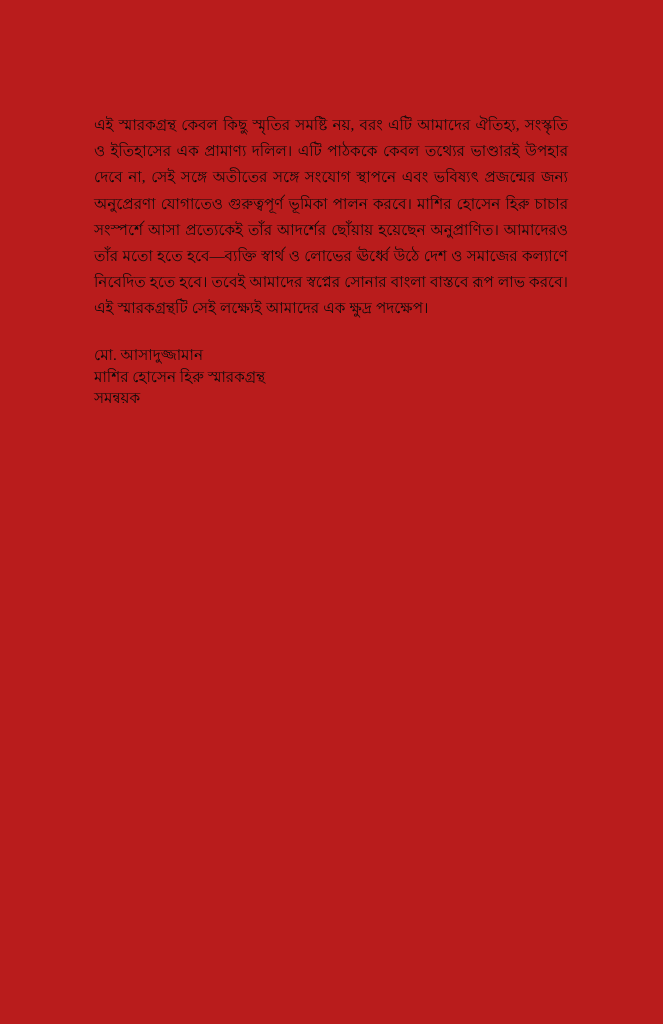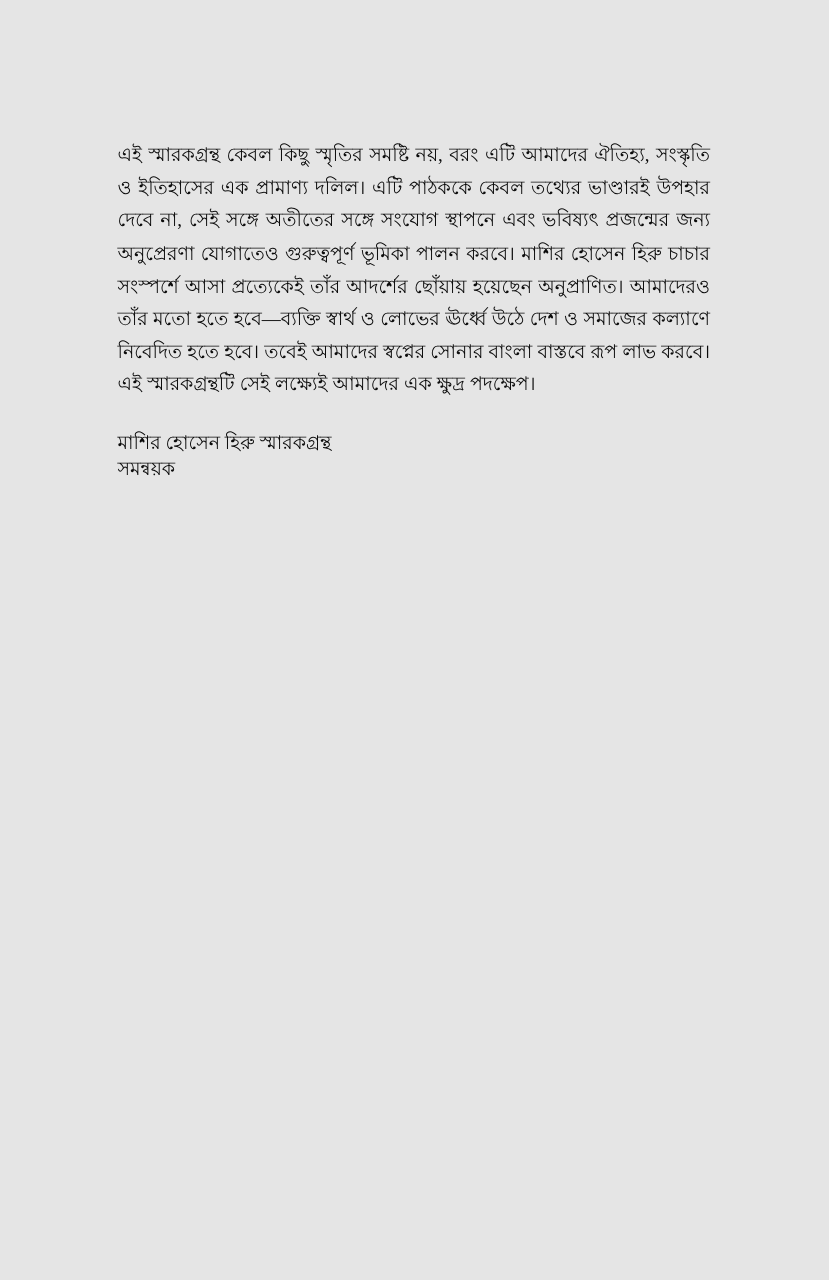--- a/index.html
+++ b/index.html
@@ -6,21 +6,21 @@
   html, body {
     margin: 0;
     padding: 0;
     background: #ffffff;
   }
 
   .page {
     position: relative;
     width: 663px;
     height: 1024px;
-    background: #e5e5e5;
+    background: #b91c1c;
     margin: 0 auto;
     overflow: hidden;
     font-family: "Liberation Serif", "DejaVu Serif", serif;
     color: #000000;
     -webkit-font-smoothing: antialiased;
   }
 
   .text-block {
     position: absolute;
     left: 94px;
@@ -58,19 +58,20 @@
 </head>
 <body>
 
 <div class="page">
 
   <div class="text-block">
 
     <p class="body-paragraph">এই স্মারকগ্রন্থ কেবল কিছু স্মৃতির সমষ্টি নয়, বরং এটি আমাদের ঐতিহ্য, সংস্কৃতি ও ইতিহাসের এক প্রামাণ্য দলিল। এটি পাঠককে কেবল তথ্যের ভাণ্ডারই উপহার দেবে না, সেই সঙ্গে অতীতের সঙ্গে সংযোগ স্থাপনে এবং ভবিষ্যৎ প্রজন্মের জন্য অনুপ্রেরণা যোগাতেও গুরুত্বপূর্ণ ভূমিকা পালন করবে। মাশির হোসেন হিরু চাচার সংস্পর্শে আসা প্রত্যেকেই তাঁর আদর্শের ছোঁয়ায় হয়েছেন অনুপ্রাণিত। আমাদেরও তাঁর মতো হতে হবে—ব্যক্তি স্বার্থ ও লোভের ঊর্ধ্বে উঠে দেশ ও সমাজের কল্যাণে নিবেদিত হতে হবে। তবেই আমাদের স্বপ্নের সোনার বাংলা বাস্তবে রূপ লাভ করবে। এই স্মারকগ্রন্থটি সেই লক্ষ্যেই আমাদের এক ক্ষুদ্র পদক্ষেপ।</p>
 
     <div class="signature">
+      <div class="signature-line signature-name">মো. আসাদুজ্জামান</div>
       <div class="signature-line">মাশির হোসেন হিরু স্মারকগ্রন্থ</div>
       <div class="signature-line">সমন্বয়ক</div>
     </div>
 
   </div>
 
 </div>
 
 </body></html>

